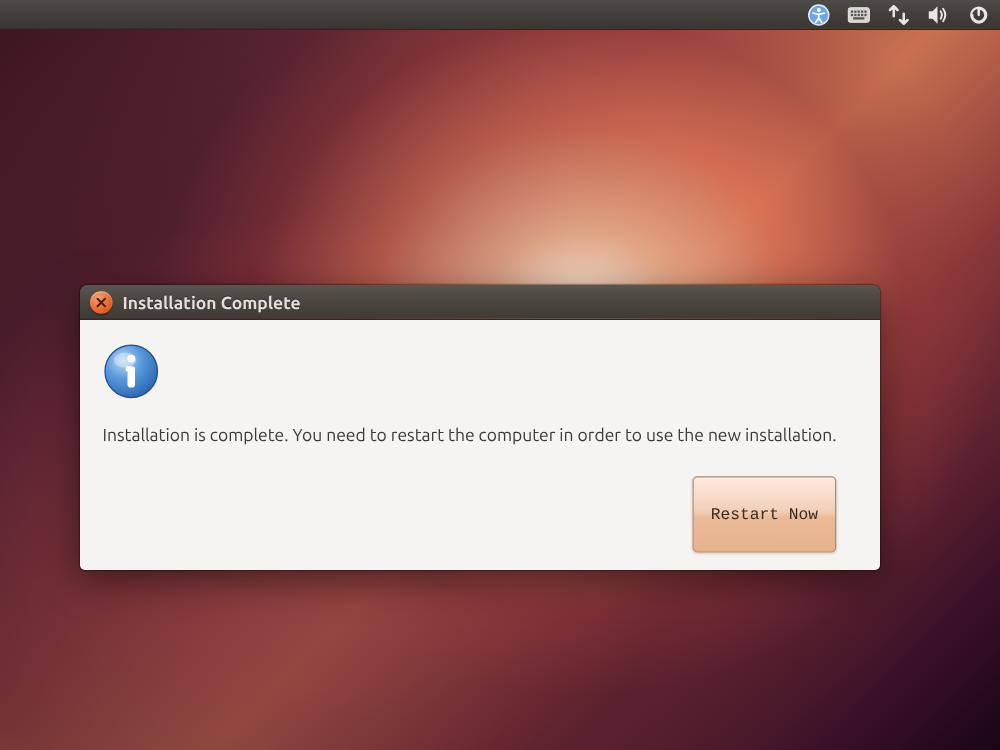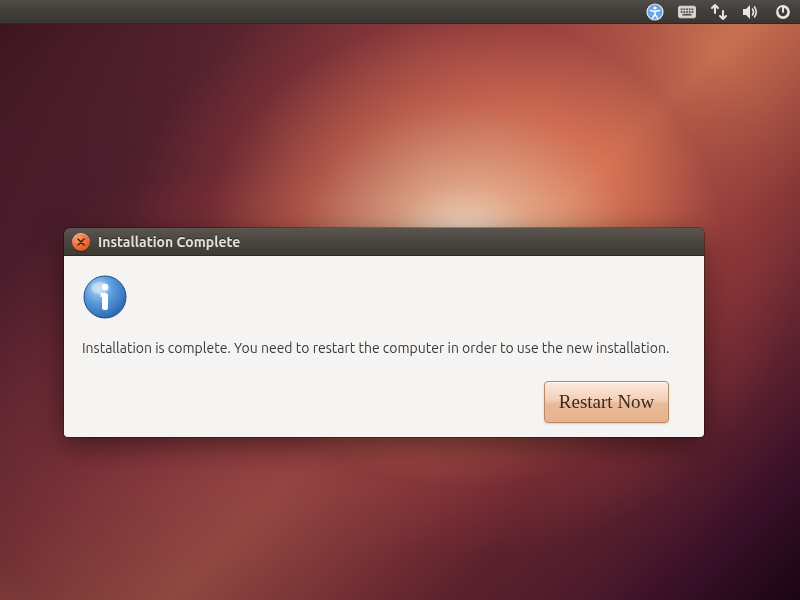--- a/index.html
+++ b/index.html
@@ -73,29 +73,29 @@
     }
     .msg-area { flex: 1; }
     .msg-text {
       color: #3a3a3a; font-size: 14px; line-height: 1.5;
     }
     .btn-row {
       display: flex; justify-content: flex-end;
       margin-top: 22px;
     }
     .restart-btn {
-      padding: 9px 14px;
-      font-size: 19px;
+      padding: 22px 14px;
+      font-size: 13px;
       color: #3a2a1e;
       background: linear-gradient(to bottom, #fdeadf 0%, #f3cfb8 45%, #eab997 55%, #e6b38e 100%);
       border: 1px solid #b78a68;
       border-radius: 4px;
       box-shadow: inset 0 1px 0 rgba(255,255,255,0.6), 0 1px 2px rgba(0,0,0,0.15);
       cursor: pointer;
-      font-family: Liberation Serif, serif;
+      font-family: Liberation Mono, monospace;
     }
   </style>
 </head>
 <body>
 
 <div class="wallpaper"></div>
 
 <div class="top-panel">
   <div class="panel-icon">
     <svg width="18" height="18" viewBox="0 0 18 18">

